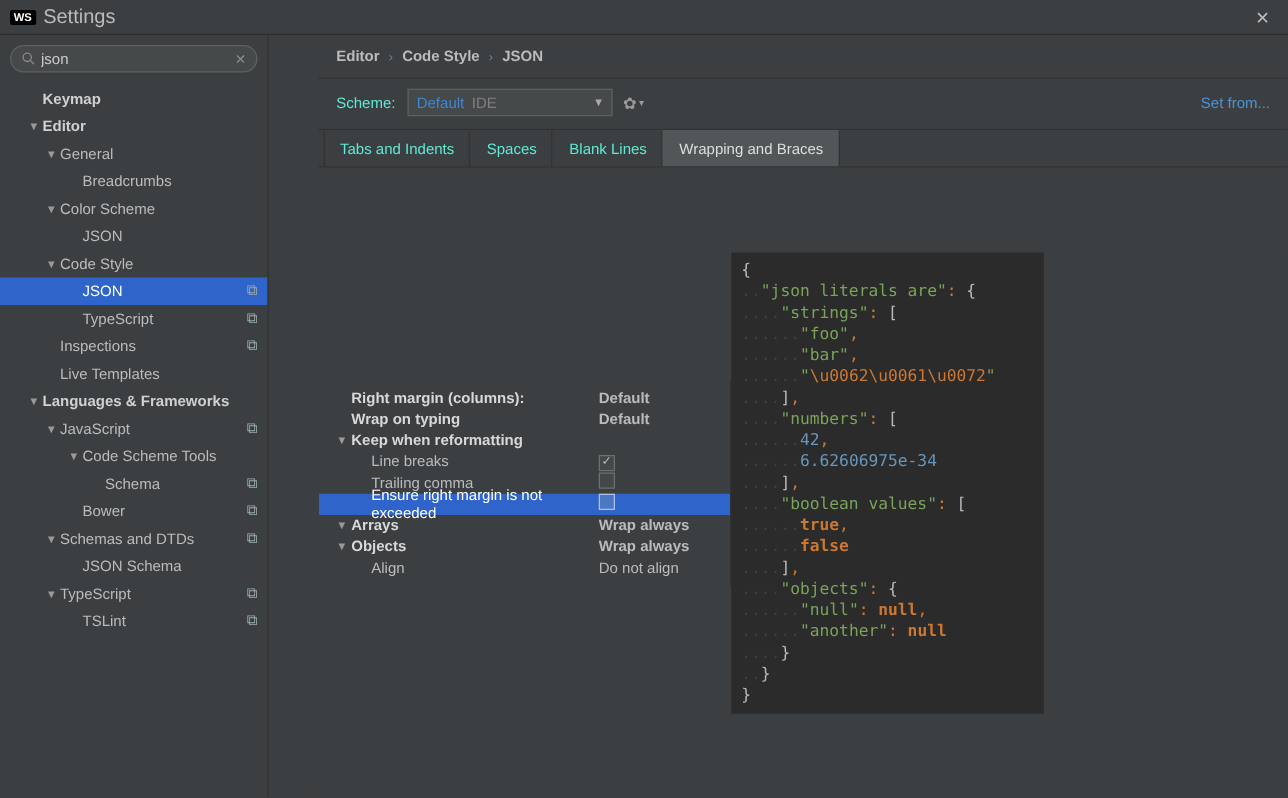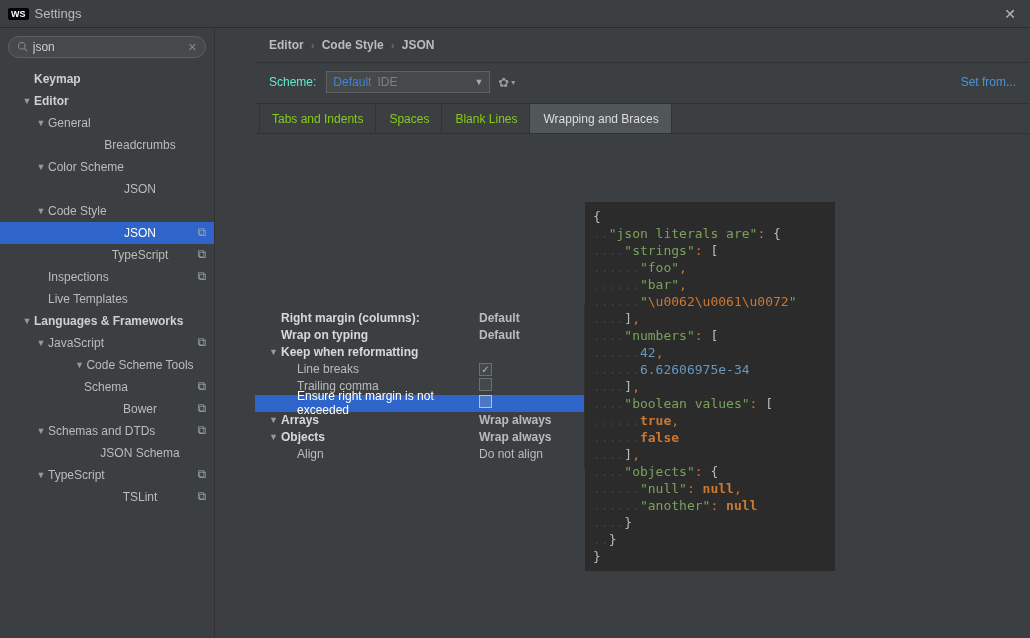--- a/index.html
+++ b/index.html
@@ -17,21 +17,21 @@
   background: #3c3f41;
   border-bottom: 1px solid #2b2b2b;
   display: flex;
   align-items: center;
   padding: 0 8px;
 }
 .titlebar .ws-badge {
   background: #000; color: #fff; font-size: 9px; font-weight: bold;
   padding: 1px 3px; border-radius: 2px; margin-right: 6px;
 }
-.titlebar .title { color: #bbbbbb; font-size: 13px; flex: 1; }
+.titlebar .title { color: #bbbbbb; font-size: 16px; flex: 1; }
 .titlebar .close { color:#bbb; font-size:14px; padding:2px 6px; cursor:pointer; }
 .body { display: flex; height: calc(100% - 28px); gap: 40px; }
 .sidebar {
   width: 215px; background: #3c3f41; border-right: 1px solid #323232;
   display: flex; flex-direction: column;
 }
 .search-wrap { padding: 8px; }
 .search {
   display:flex; align-items:center;
   background: #45494a; border:1px solid #5e6060; border-radius: 12px;
@@ -52,21 +52,21 @@
 .tree-row.active { background:#2f65ca; color:#fff; }
 .tree-row .arrow { width:10px; display:inline-block; text-align:center; color:#999; font-size:9px; margin-right:2px;}
 .tree-row.active .arrow { color:#fff; }
 .tree-row.bold { font-weight:bold; color:#d0d0d0; }
 .tree-row .lbl { white-space:nowrap; }
 .tree-row .tail-icon {
   position:absolute; right:8px; top:3px; color:#9aa;
 }
 .indent-0 { padding-left: 22px; }
 .indent-1 { padding-left: 36px; }
-.indent-2 { padding-left: 54px; justify-content: center; }
+.indent-2 { padding-left: 54px; }
 .indent-3 { padding-left: 72px; }
 
 .main { flex:1; display:flex; flex-direction:column; background:#3c3f41; }
 .breadcrumbs { padding:10px 14px; color:#bbb; font-weight:bold; border-bottom:1px solid #323232;}
 .breadcrumbs .sep { color:#808080; margin:0 4px; font-weight:normal; font-size:10px;}
 .scheme-row {
   display:flex; align-items:center; padding:8px 14px 10px;
   border-bottom:1px solid #323232;
 }
 .scheme-row .label { margin-right:10px; color:#5eead4; }
@@ -79,21 +79,21 @@
 .scheme-select .dd { color:#aaa; font-size:9px; }
 .gear { margin-left:8px; color:#9a9a9a; font-size:13px; display:flex; align-items:center;}
 .gear .dd { font-size:8px; margin-left:2px; }
 .set-from { margin-left:auto; color:#4a93d6; cursor:pointer; }
 
 .tabs {
   display:flex; border-bottom:1px solid #323232; background:#3c3f41;
   padding-left:4px;
 }
 .tab {
-  padding:7px 12px; color:#84cc16; border:1px solid transparent; border-bottom:none;
+  padding:7px 12px; color:#5eead4; border:1px solid transparent; border-bottom:none;
   border-right:1px solid #323232; cursor:pointer; background:#3c3f41;
 }
 .tab:first-child { border-left:1px solid #323232; }
 .tab.active { background:#515658; color:#ddd; }
 
 .content { flex:1; display:flex; overflow:hidden;align-items:center; }
 .options {
   width:330px; border-right:1px solid #323232; padding:6px 0; overflow:auto;
 }
 .opt-row {

